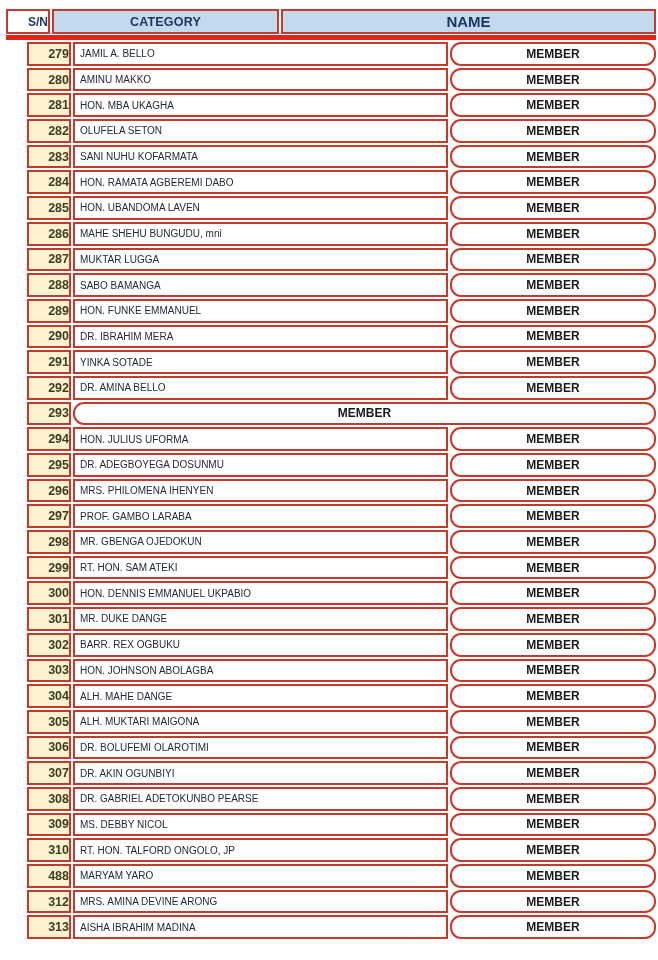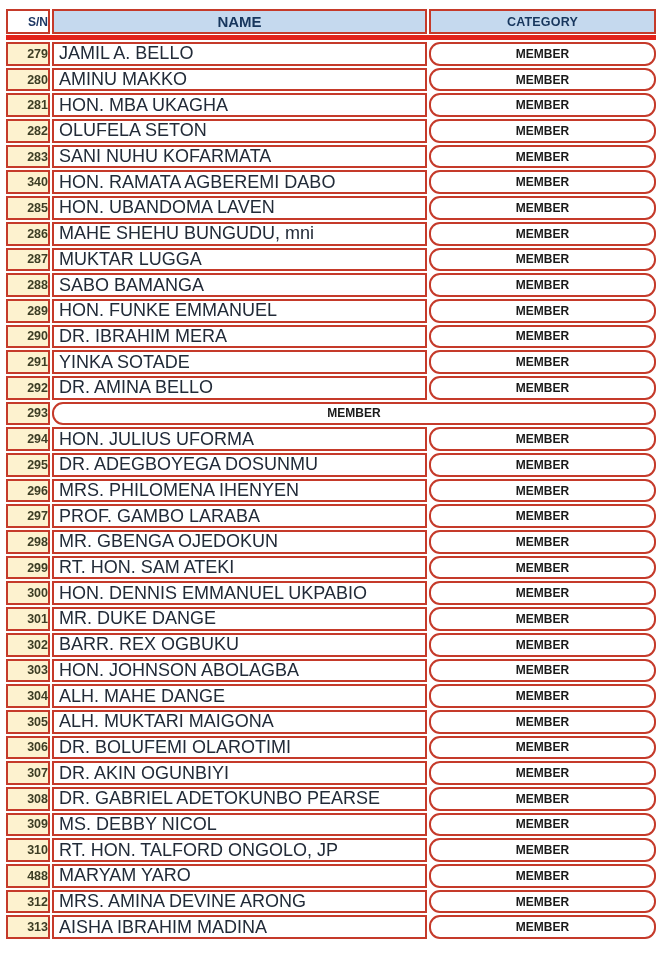--- a/index.html
+++ b/index.html
@@ -49,47 +49,47 @@
     background: #e2231a;
     margin-top: 1px;
   }
 
   .rows {
     display: flex;
     flex-direction: column;
     gap: 2px;
     margin-top: 2px;
   }
-  .data-row { display: flex; gap: 2px; height: 23.7px; }
+  .data-row { display: flex; gap: 2px; height: 23.7px; margin-left: 21px; }
   .data-row .sn-col {
     background: #fdf2cf;
     color: #3d3d24; font-weight: bold; font-size: 12.5px;
   }
   .data-row .name-col {
-    color: #222b38; font-size: 18px;
+    color: #222b38; font-size: 10px;
   }
   .data-row .cat-col {
     color: #1a1a1a; font-weight: bold; font-size: 12px; border-radius: 11px;
   }
 </style>
 </head>
 <body>
 
 <div class="table-wrap">
 
   <div class="header-row">
     <div class="cell sn-col">
       <span>S/N</span>
     </div>
+    <div class="cell cat-col">
+      <span>CATEGORY</span>
+    </div>
     <div class="cell name-col">
       <span>NAME</span>
     </div>
-    <div class="cell cat-col">
-      <span>CATEGORY</span>
-    </div>
   </div>
 
   <div class="red-band"></div>
 
   <div class="rows">
   <div class="data-row">
     <div class="cell sn-col">
       <span>279</span>
     </div>
     <div class="cell name-col">
@@ -143,21 +143,21 @@
     <div class="cell name-col">
       <span>SANI NUHU KOFARMATA</span>
     </div>
     <div class="cell cat-col">
       <span>MEMBER</span>
     </div>
   </div>
 
   <div class="data-row">
     <div class="cell sn-col">
-      <span>340</span>
+      <span>284</span>
     </div>
     <div class="cell name-col">
       <span>HON. RAMATA AGBEREMI DABO</span>
     </div>
     <div class="cell cat-col">
       <span>MEMBER</span>
     </div>
   </div>
 
   <div class="data-row">

